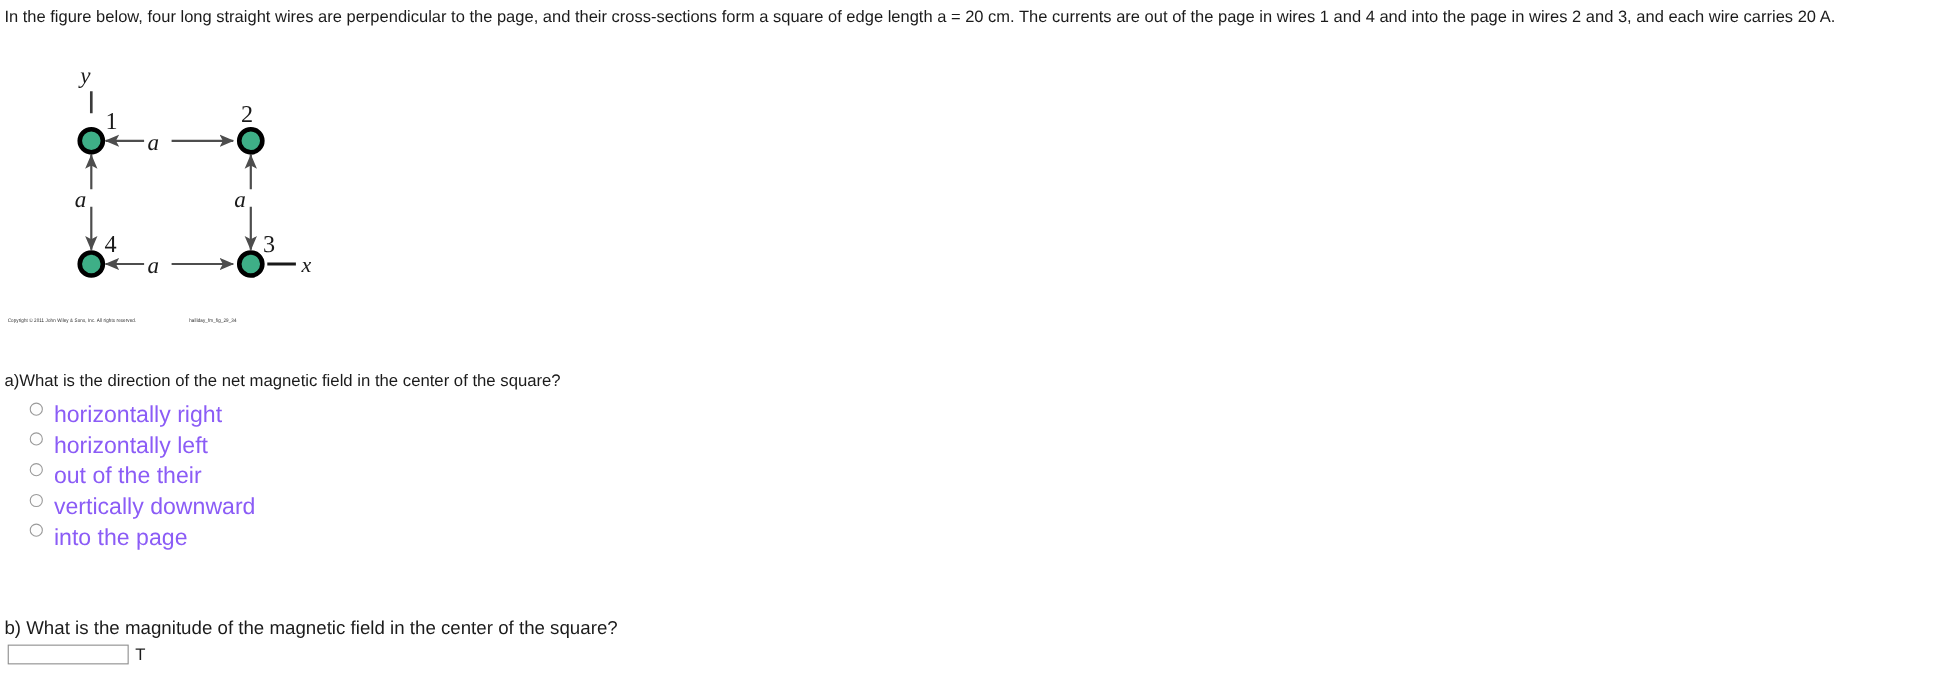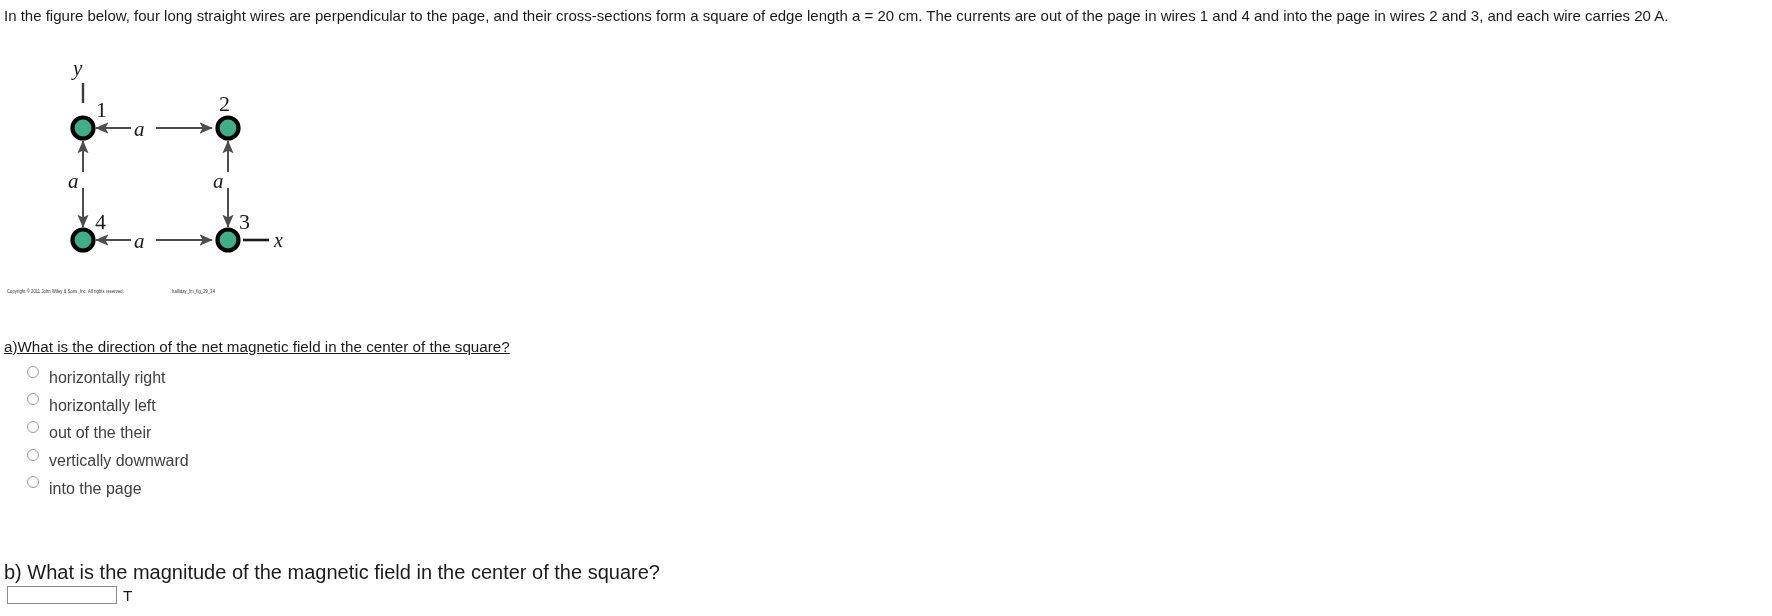--- a/index.html
+++ b/index.html
@@ -51,21 +51,20 @@
   #fig-reference { left: 172px; top: 243px; }
 
   
   #question-a {
     position: absolute;
     left: 4px;
     top: 338px;
     font-size: 15.2px;
     color: #1b1b1b;
     white-space: nowrap;
-    text-decoration: underline;
   }
   #options-list {
     position: absolute;
     left: 4px;
     top: 358px;
     width: 700px;
   }
   .option-row {
     display: flex;
     align-items: center;
@@ -76,32 +75,32 @@
     width: 12px;
     height: 12px;
     border: 1px solid #9a9a9a;
     border-radius: 50%;
     background: #fdfdfd;
     box-sizing: border-box;
     flex: 0 0 auto;
   }
   .option-label {
     margin-left: 10px;
-    font-size: 16px;
-    color: #404040;
+    font-size: 21px;
+    color: #8b5cf6;
     white-space: nowrap;
     margin-top: 13px;
   }
 
   
   #question-b {
     position: absolute;
     left: 4px;
     top: 561px;
-    font-size: 20px;
+    font-size: 17px;
     color: #1b1b1b;
     white-space: nowrap;
   }
   #answer-row {
     position: absolute;
     left: 7px;
     top: 586px;
     display: flex;
     align-items: center;
   }

